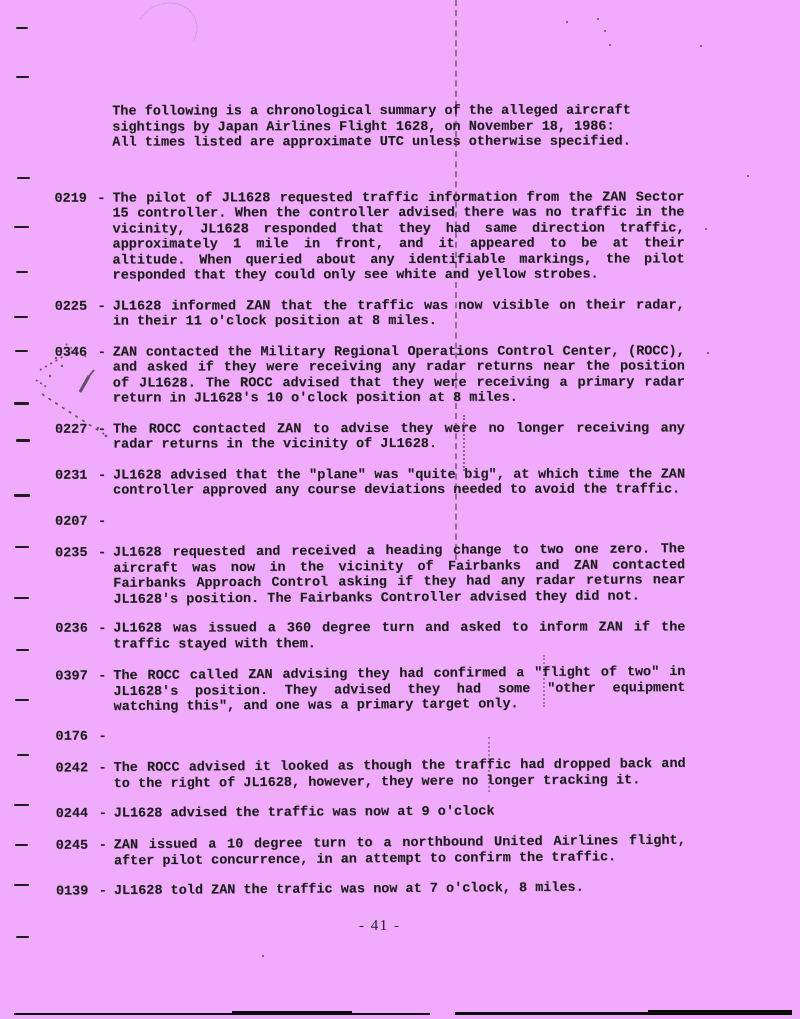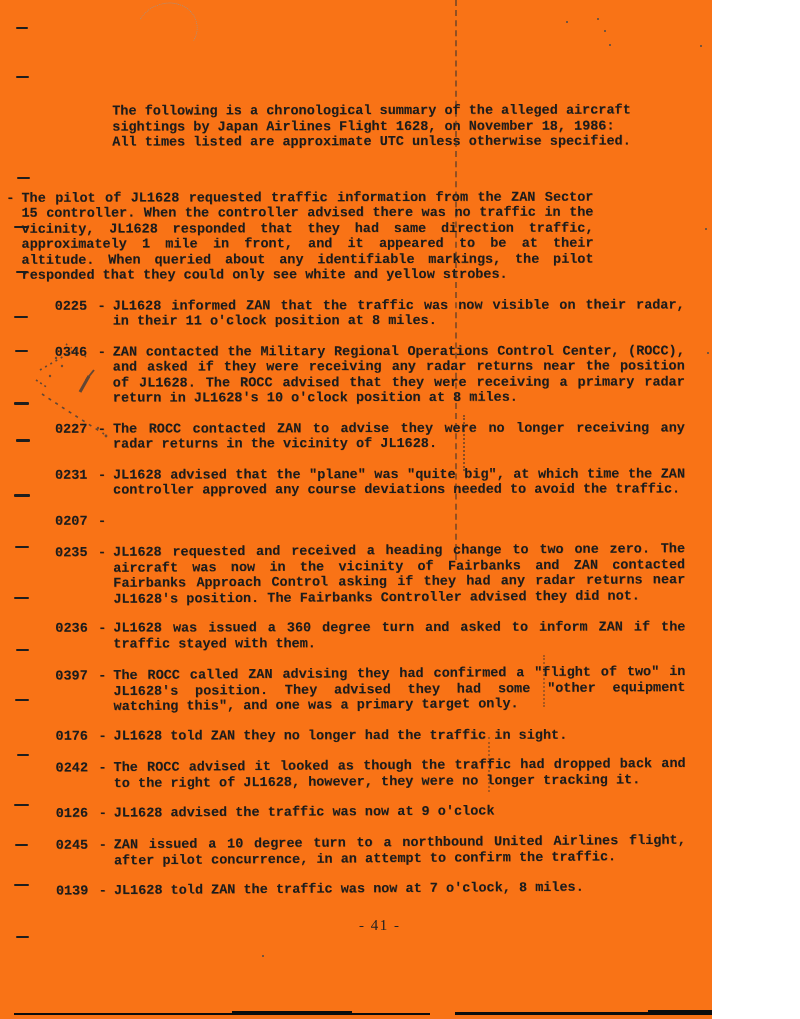--- a/index.html
+++ b/index.html
@@ -1,19 +1,19 @@
 <!DOCTYPE html>
 <html><head>
 <meta charset="utf-8">
 <style>
   html,body{margin:0;padding:0;background:#ffffff;}
   .page{
     position:relative;
-    width:712px;height:1019px;
-    background:#f97316;
+    width:800px;height:1019px;
+    background:#f0abfc;
     overflow:hidden;
     font-family:"Liberation Mono","DejaVu Sans Mono",monospace;
     color:#1c1c1c;
   }
   .content{
     position:absolute;left:0;top:0;width:800px;
     padding-top:103px;
     transform:rotate(-0.12deg);
     font-size:13.5px;line-height:15.5px;font-weight:bold;
     text-shadow:0.3px 0.3px 0 rgba(25,25,25,0.35);
@@ -59,20 +59,21 @@
 <body>
 
 <div class="page">
 
   <div class="content">
     <p class="intro p1">The following is a chronological summary of the alleged aircraft sightings by Japan Airlines Flight 1628, on November 18, 1986:</p>
     <p class="intro p2">All times listed are approximate UTC unless otherwise specified.</p>
 
     <div class="entries">
       <div class="entry">
+        <span class="time">0219</span>
         <span class="dash">-</span>
         <span class="text">The pilot of JL1628 requested traffic information from the ZAN Sector 15 controller.  When the controller advised there was no traffic in the vicinity, JL1628 responded that they had same direction traffic, approximately 1 mile in front, and it appeared to be at their altitude.  When queried about any identifiable markings, the pilot responded that they could only see white and yellow strobes.</span>
       </div>
       <div class="entry">
         <span class="time">0225</span>
         <span class="dash">-</span>
         <span class="text">JL1628 informed ZAN that the traffic was now visible on their radar, in their 11 o'clock position at 8 miles.</span>
       </div>
       <div class="entry">
         <span class="time">0346</span>
@@ -104,29 +105,28 @@
         <span class="text">JL1628 was issued a 360 degree turn and asked to inform ZAN if the traffic stayed with them.</span>
       </div>
       <div class="entry">
         <span class="time">0397</span>
         <span class="dash">-</span>
         <span class="text">The ROCC called ZAN advising they had confirmed a "flight of two" in JL1628's position.  They advised they had some "other equipment watching this", and one was a primary target only.</span>
       </div>
       <div class="entry">
         <span class="time">0176</span>
         <span class="dash">-</span>
-        <span class="text">JL1628 told ZAN they no longer had the traffic in sight.</span>
       </div>
       <div class="entry">
         <span class="time">0242</span>
         <span class="dash">-</span>
         <span class="text">The ROCC advised it looked as though the traffic had dropped back and to the right of JL1628, however, they were no longer tracking it.</span>
       </div>
       <div class="entry">
-        <span class="time">0126</span>
+        <span class="time">0244</span>
         <span class="dash">-</span>
         <span class="text">JL1628 advised the traffic was now at 9 o'clock</span>
       </div>
       <div class="entry">
         <span class="time">0245</span>
         <span class="dash">-</span>
         <span class="text">ZAN issued a 10 degree turn to a northbound United Airlines flight, after pilot concurrence, in an attempt to confirm the traffic.</span>
       </div>
       <div class="entry">
         <span class="time">0139</span>

